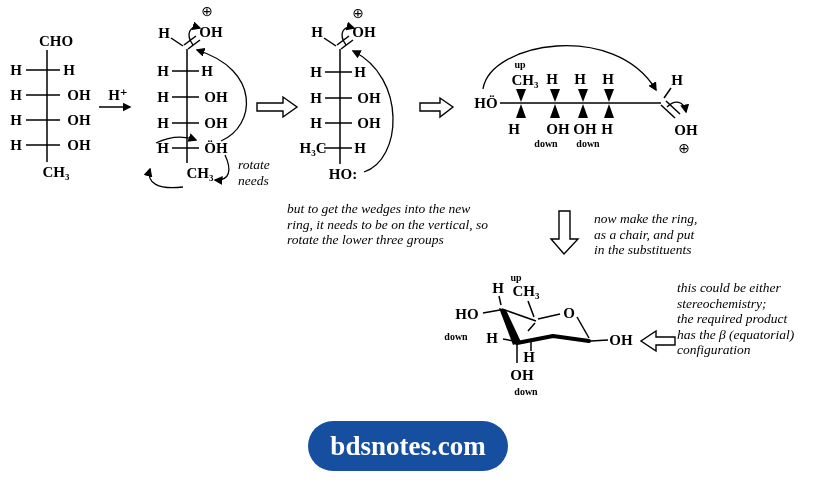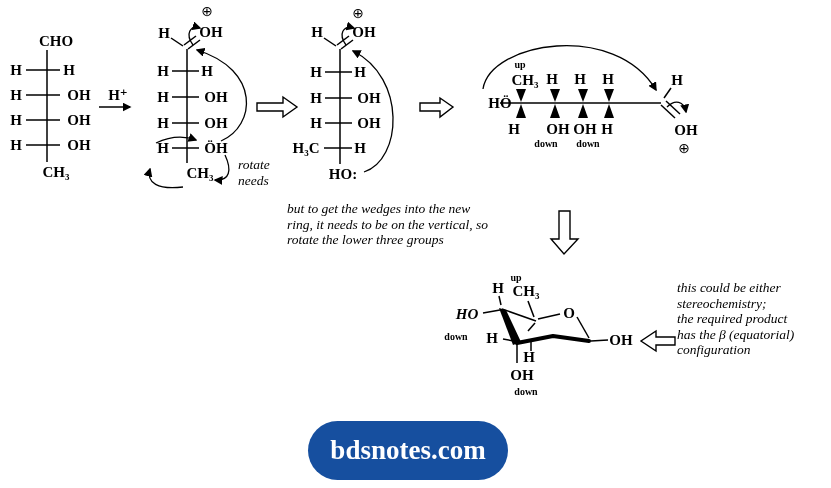--- a/index.html
+++ b/index.html
@@ -5,21 +5,21 @@
   html,body{margin:0;padding:0;background:#ffffff;}
   #canvas{position:relative;width:831px;height:488px;background:#ffffff;overflow:hidden;
           font-family:"Liberation Serif","DejaVu Serif",serif;}
   #bonds{position:absolute;left:0;top:0;z-index:1;}
   .lbl{position:absolute;transform:translate(-50%,-50%);font-weight:bold;font-size:15px;
        color:#000;white-space:nowrap;z-index:2;line-height:1;}
   .sm{font-size:10px;}
   .plus{font-weight:normal;font-size:14px;font-family:"DejaVu Sans",sans-serif;}
   .cap{position:absolute;font-style:italic;font-weight:normal;font-size:13.5px;line-height:15.5px;
        color:#000;white-space:pre-line;z-index:2;font-family:"Liberation Serif","DejaVu Serif",serif;}
-  .logo-pill{position:absolute;left:308px;top:421px;width:200px;height:59px;border-radius:30px;
+  .logo-pill{position:absolute;left:308px;top:421px;width:200px;height:50px;border-radius:30px;
        background:#164f9f;display:flex;align-items:center;justify-content:center;z-index:3;}
   .logo-pill span{color:#ffffff;font-weight:bold;font-size:27px;
        font-family:"Liberation Serif","DejaVu Serif",serif;}
 </style>
 </head>
 <body>
 
 <div id="canvas">
 
   <svg id="bonds" width="831" height="488" viewBox="0 0 831 488">
@@ -149,53 +149,56 @@
 
   <span class="lbl plus" style="left:358px;top:13px;">⊕</span>
   <span class="lbl" style="left:317px;top:32px;">H</span>
   <span class="lbl" style="left:364px;top:32px;">OH</span>
   <span class="lbl" style="left:316px;top:72px;">H</span>
   <span class="lbl" style="left:360px;top:72px;">H</span>
   <span class="lbl" style="left:316px;top:98px;">H</span>
   <span class="lbl" style="left:369px;top:98px;">OH</span>
   <span class="lbl" style="left:316px;top:123px;">H</span>
   <span class="lbl" style="left:369px;top:123px;">OH</span>
-  <span class="lbl" style="left:306px;top:148px;">H₃C</span>
+  <span class="lbl" style="left:313px;top:148px;">H₃C</span>
   <span class="lbl" style="left:360px;top:148px;">H</span>
   <span class="lbl" style="left:343px;top:174px;">HO:</span>
 
-  <span class="lbl" style="left:500px;top:103px;">HÖ</span>
+  <span class="lbl" style="left:486px;top:103px;">HÖ</span>
   <span class="lbl sm" style="left:520px;top:65px;">up</span>
   <span class="lbl" style="left:525px;top:80px;">CH₃</span>
   <span class="lbl" style="left:552px;top:79px;">H</span>
   <span class="lbl" style="left:580px;top:79px;">H</span>
   <span class="lbl" style="left:608px;top:79px;">H</span>
   <span class="lbl" style="left:514px;top:129px;">H</span>
   <span class="lbl" style="left:558px;top:129px;">OH</span>
   <span class="lbl" style="left:585px;top:129px;">OH</span>
   <span class="lbl" style="left:607px;top:129px;">H</span>
   <span class="lbl sm" style="left:546px;top:144px;">down</span>
   <span class="lbl sm" style="left:588px;top:144px;">down</span>
   <span class="lbl" style="left:677px;top:80px;">H</span>
   <span class="lbl" style="left:686px;top:130px;">OH</span>
   <span class="lbl plus" style="left:684px;top:148px;">⊕</span>
 
   <div class="cap" style="left:287px;top:201px;">but to get the wedges into the new
 ring, it needs to be on the vertical, so
 rotate the lower three groups</div>
+  <div class="cap" style="left:594px;top:211px;">now make the ring,
+as a chair, and put
+in the substituents</div>
   <div class="cap" style="left:677px;top:280px;">this could be either
 stereochemistry;
 the required product
 has the β (equatorial)
 configuration</div>
 
   <span class="lbl sm" style="left:516px;top:278px;">up</span>
   <span class="lbl" style="left:498px;top:288px;">H</span>
   <span class="lbl" style="left:526px;top:291px;">CH₃</span>
-  <span class="lbl" style="left:467px;top:314px;font-style:italic;">HO</span>
+  <span class="lbl" style="left:467px;top:314px;">HO</span>
   <span class="lbl sm" style="left:456px;top:337px;">down</span>
   <span class="lbl" style="left:492px;top:338px;">H</span>
   <span class="lbl" style="left:569px;top:313px;">O</span>
   <span class="lbl" style="left:621px;top:340px;">OH</span>
   <span class="lbl" style="left:529px;top:357px;">H</span>
   <span class="lbl" style="left:522px;top:375px;">OH</span>
   <span class="lbl sm" style="left:526px;top:392px;">down</span>
 
   <div class="logo-pill" style="background: rgb(22, 79, 159);">
     <span style="color: rgb(255, 255, 255);">bdsnotes.com</span>

